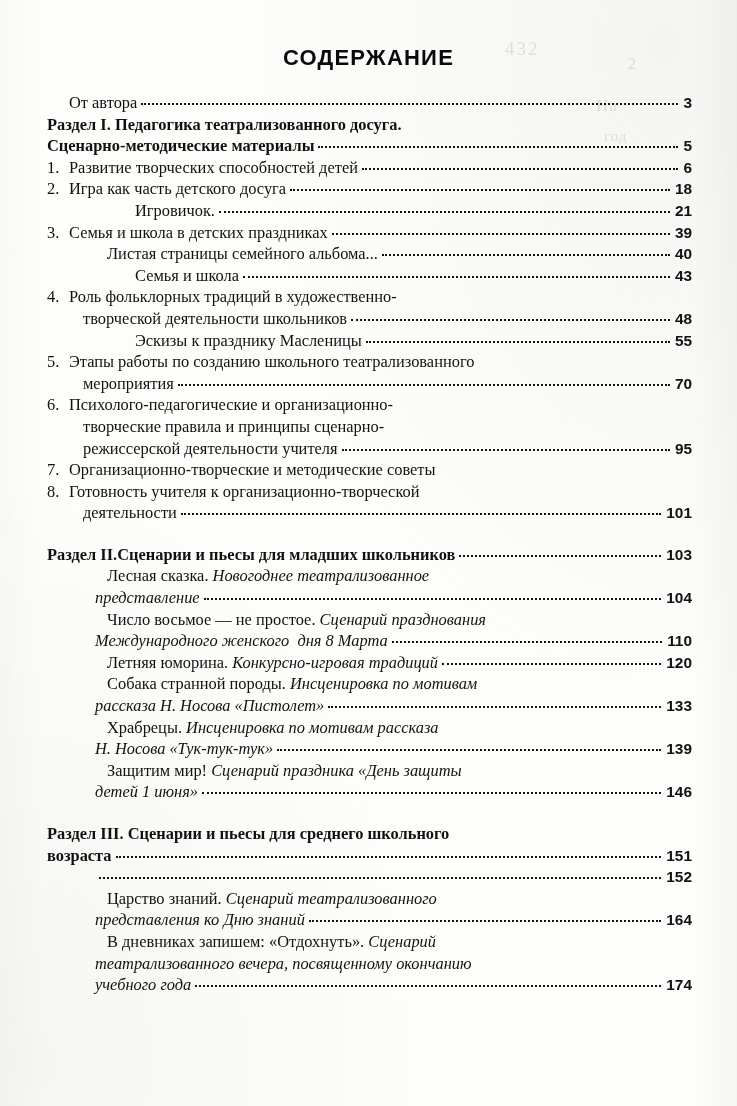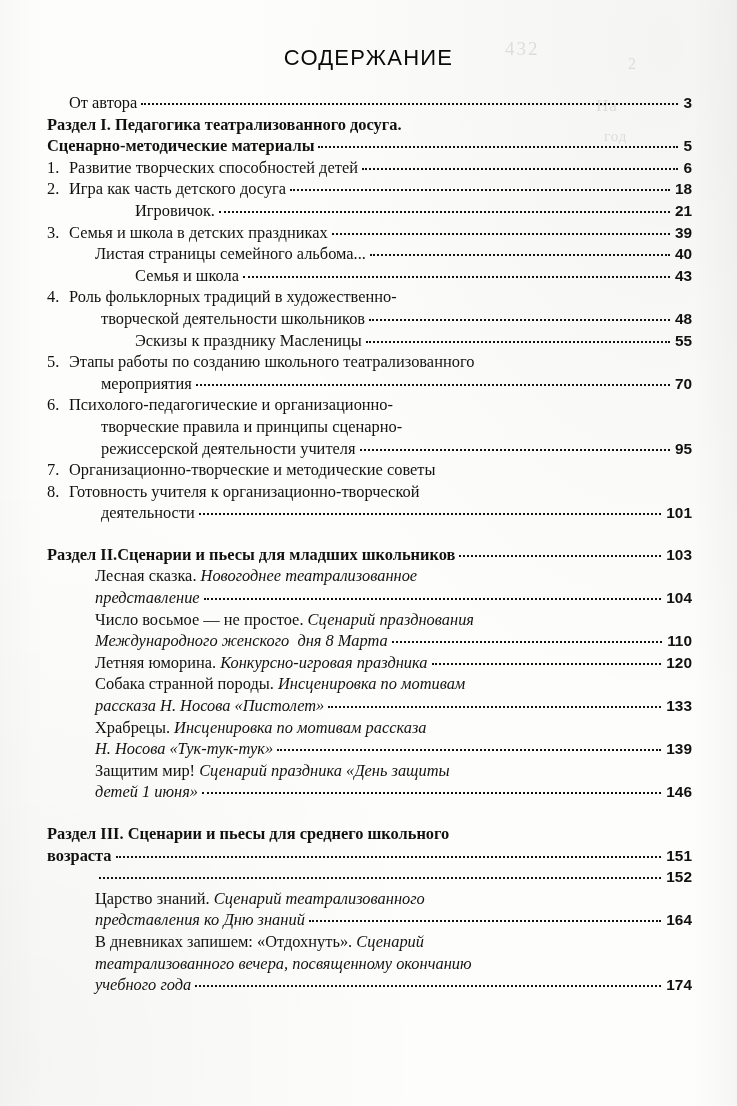--- a/index.html
+++ b/index.html
@@ -45,21 +45,21 @@
   .ghost-3 { top: 128px; left: 604px; font-size: 15px; letter-spacing: 1px; }
   .ghost-4 { top: 55px; left: 628px; font-size: 16px; }
 
   .title {
     position: absolute;
     top: 45px;
     left: 0;
     width: 737px;
     text-align: center;
     font-family: "Liberation Sans", sans-serif;
-    font-weight: normal;
+    font-weight: bold;
     font-size: 22px;
     letter-spacing: 1.2px;
     color: #0a0a0a;
   }
 
   .toc {
     position: absolute;
     top: 92px;
     left: 47px;
     width: 645px;
@@ -94,23 +94,23 @@
     font-family: "Liberation Sans", sans-serif;
     font-weight: bold;
     font-size: 15.4px;
     margin-left: 3px;
     white-space: nowrap;
   }
 
   
   .lvl0 { margin-left: 0px; }
   .lvl1 { margin-left: 22px; }
-  .lvl2 { margin-left: 48px; }
+  .lvl2 { margin-left: 60px; }
   .lvl3 { margin-left: 88px; }
-  .lvl1-cont { margin-left: 54px; }
+  .lvl1-cont { margin-left: 36px; }
   .lvl0-cont { margin-left: 0px; }
   .lvl2-cont { margin-left: 48px; }
 
   .bold { font-weight: bold; }
   .ital { font-style: italic; }
 
   .num {
     display: inline-block;
     width: 22px;
     margin-left: -22px;
@@ -284,21 +284,21 @@
       </div>
       <div class="entry lvl2-cont">
         <div class="row">
           <span class="txt"><span class="ital">Международного женского  дня 8 Марта</span></span>
           <span class="leader"></span>
           <span class="pg">110</span>
         </div>
       </div>
       <div class="entry lvl2">
         <div class="row">
-          <span class="txt"><span>Летняя юморина. </span><span class="ital">Конкурсно-игровая праздника</span></span>
+          <span class="txt"><span>Летняя юморина. </span><span class="ital">Конкурсно-игровая традиций</span></span>
           <span class="leader"></span>
           <span class="pg">120</span>
         </div>
       </div>
       <div class="entry lvl2 noleader">
         <div class="row">
           <span class="txt"><span>Собака странной породы. </span><span class="ital">Инсценировка по мотивам</span></span>
         </div>
       </div>
       <div class="entry lvl2-cont">

